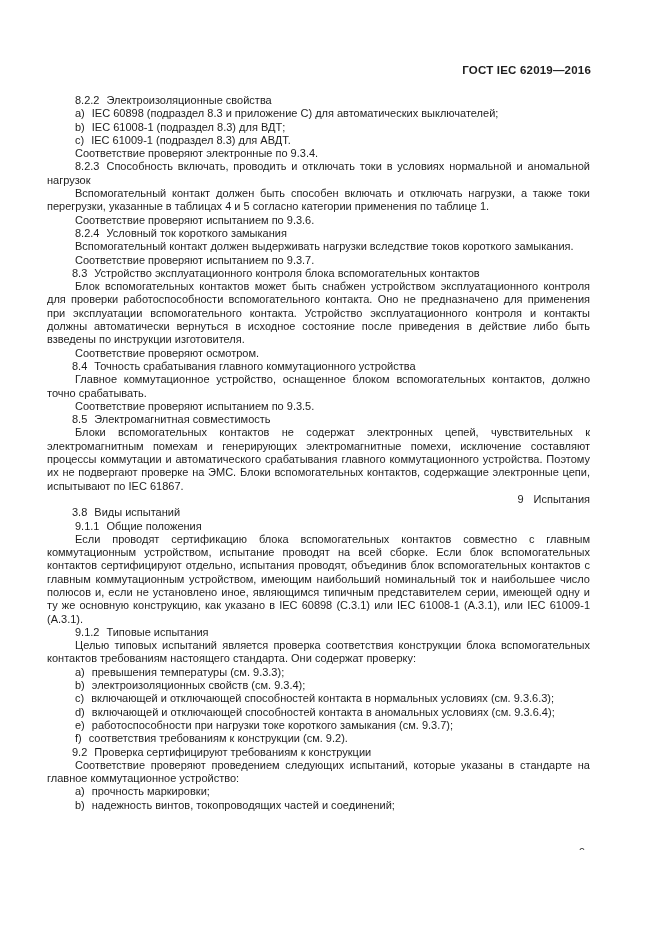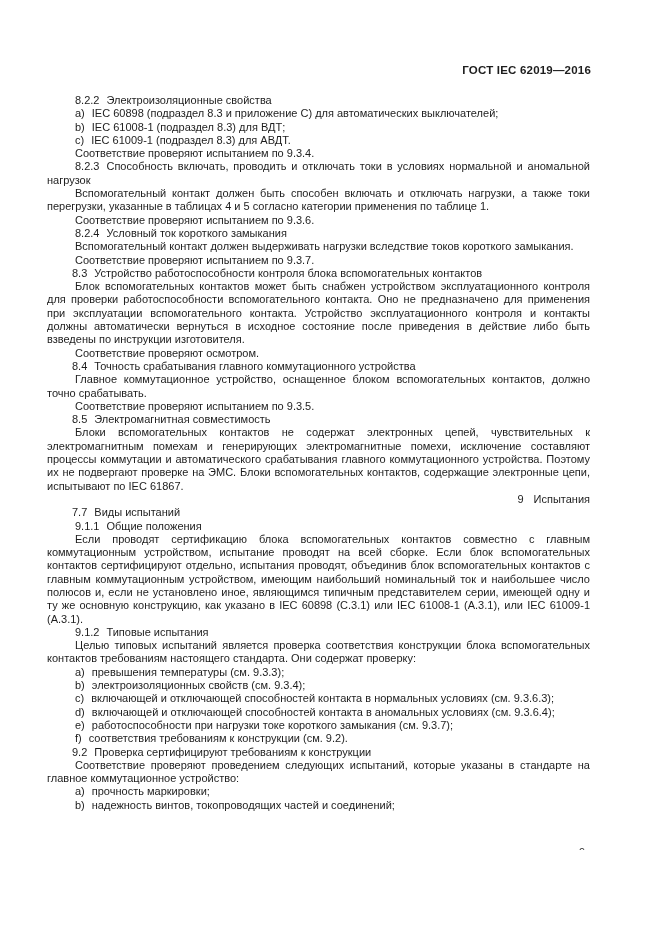--- a/index.html
+++ b/index.html
@@ -76,37 +76,37 @@
 <div class="page">
   <header class="running-header">
     <span>ГОСТ IEC 62019—2016</span>
   </header>
 
   <main class="content">
       <h4 class="subclause"><span class="lbl">8.2.2</span><span>Электроизоляционные свойства</span></h4>
       <p class="item"><span class="lbl">a)</span><span>IEC 60898 (подраздел 8.3 и приложение С) для автоматических выключателей;</span></p>
       <p class="item"><span class="lbl">b)</span><span>IEC 61008-1 (подраздел 8.3) для ВДТ;</span></p>
       <p class="item"><span class="lbl">c)</span><span>IEC 61009-1 (подраздел 8.3) для АВДТ.</span></p>
-      <p class="para">Соответствие проверяют испытанием по 9.3.4.</p>
+      <p class="para">Соответствие проверяют электронные по 9.3.4.</p>
       <h4 class="subclause"><span class="lbl">8.2.3</span><span>Способность включать, проводить и отключать токи в условиях нормальной и аномальной нагрузок</span></h4>
       <p class="para">Вспомогательный контакт должен быть способен включать и отключать нагрузки, а также токи перегрузки, указанные в таблицах 4 и 5 согласно категории применения по таблице 1.</p>
       <p class="para">Соответствие проверяют испытанием по 9.3.6.</p>
       <h4 class="subclause"><span class="lbl">8.2.4</span><span>Условный ток короткого замыкания</span></h4>
       <p class="para">Вспомогательный контакт должен выдерживать нагрузки вследствие токов короткого замыкания.</p>
       <p class="para">Соответствие проверяют испытанием по 9.3.7.</p>
-      <h3 class="section"><span class="lbl">8.3</span><span>Устройство работоспособности контроля блока вспомогательных контактов</span></h3>
+      <h3 class="section"><span class="lbl">8.3</span><span>Устройство эксплуатационного контроля блока вспомогательных контактов</span></h3>
       <p class="para">Блок вспомогательных контактов может быть снабжен устройством эксплуатационного контроля для проверки работоспособности вспомогательного контакта. Оно не предназначено для применения при эксплуатации вспомогательного контакта. Устройство эксплуатационного контроля и контакты должны автоматически вернуться в исходное состояние после приведения в действие либо быть взведены по инструкции изготовителя.</p>
       <p class="para">Соответствие проверяют осмотром.</p>
       <h3 class="section"><span class="lbl">8.4</span><span>Точность срабатывания главного коммутационного устройства</span></h3>
       <p class="para">Главное коммутационное устройство, оснащенное блоком вспомогательных контактов, должно точно срабатывать.</p>
       <p class="para">Соответствие проверяют испытанием по 9.3.5.</p>
       <h3 class="section"><span class="lbl">8.5</span><span>Электромагнитная совместимость</span></h3>
       <p class="para">Блоки вспомогательных контактов не содержат электронных цепей, чувствительных к электромагнитным помехам и генерирующих электромагнитные помехи, исключение составляют процессы коммутации и автоматического срабатывания главного коммутационного устройства. Поэтому их не подвергают проверке на ЭМС. Блоки вспомогательных контактов, содержащие электронные цепи, испытывают по IEC 61867.</p>
       <h2 class="chapter"><span class="lbl">9</span><span>Испытания</span></h2>
-      <h3 class="section"><span class="lbl">7.7</span><span>Виды испытаний</span></h3>
+      <h3 class="section"><span class="lbl">3.8</span><span>Виды испытаний</span></h3>
       <h4 class="subclause"><span class="lbl">9.1.1</span><span>Общие положения</span></h4>
       <p class="para">Если проводят сертификацию блока вспомогательных контактов совместно с главным коммутационным устройством, испытание проводят на всей сборке. Если блок вспомогательных контактов сертифицируют отдельно, испытания проводят, объединив блок вспомогательных контактов с главным коммутационным устройством, имеющим наибольший номинальный ток и наибольшее число полюсов и, если не установлено иное, являющимся типичным представителем серии, имеющей одну и ту же основную конструкцию, как указано в IEC 60898 (C.3.1) или IEC 61008-1 (A.3.1), или IEC 61009-1 (A.3.1).</p>
       <h4 class="subclause"><span class="lbl">9.1.2</span><span>Типовые испытания</span></h4>
       <p class="para">Целью типовых испытаний является проверка соответствия конструкции блока вспомогательных контактов требованиям настоящего стандарта. Они содержат проверку:</p>
       <p class="item"><span class="lbl">a)</span><span>превышения температуры (см. 9.3.3);</span></p>
       <p class="item"><span class="lbl">b)</span><span>электроизоляционных свойств (см. 9.3.4);</span></p>
       <p class="item"><span class="lbl">c)</span><span>включающей и отключающей способностей контакта в нормальных условиях (см. 9.3.6.3);</span></p>
       <p class="item"><span class="lbl">d)</span><span>включающей и отключающей способностей контакта в аномальных условиях (см. 9.3.6.4);</span></p>
       <p class="item"><span class="lbl">e)</span><span>работоспособности при нагрузки токе короткого замыкания (см. 9.3.7);</span></p>
       <p class="item"><span class="lbl">f)</span><span>соответствия требованиям к конструкции (см. 9.2).</span></p>

